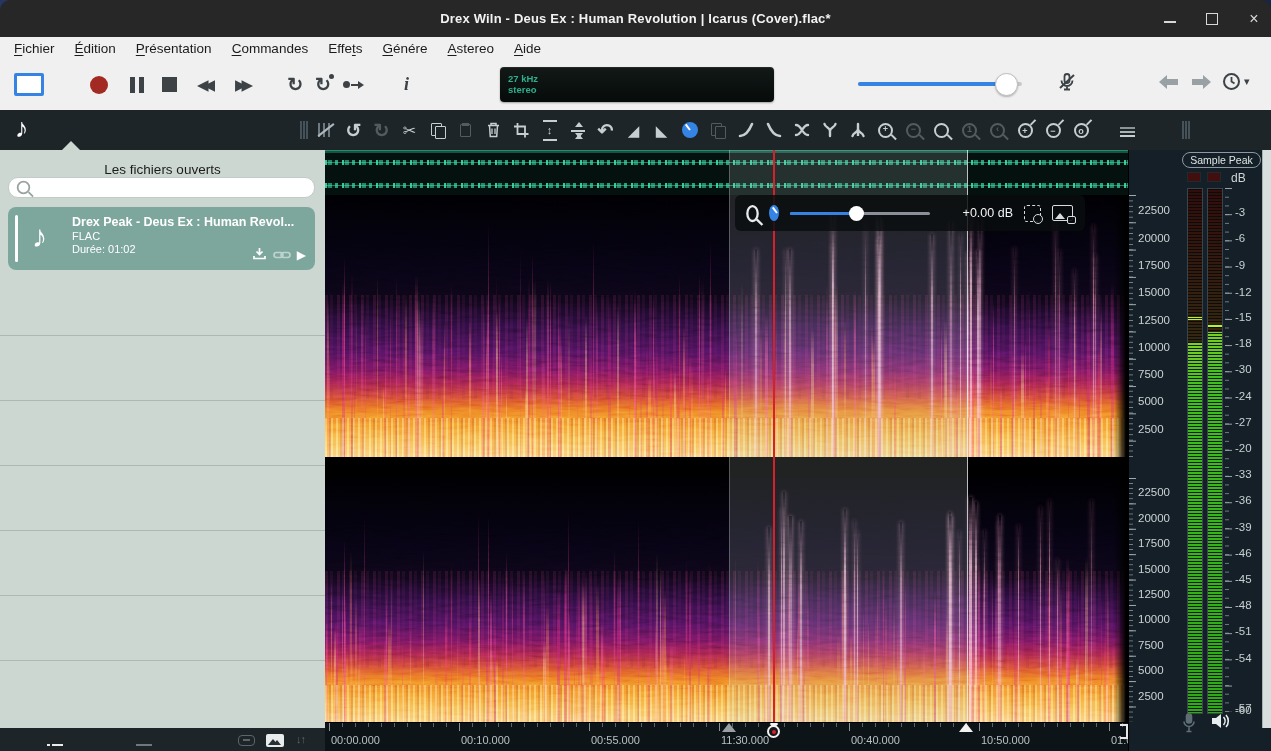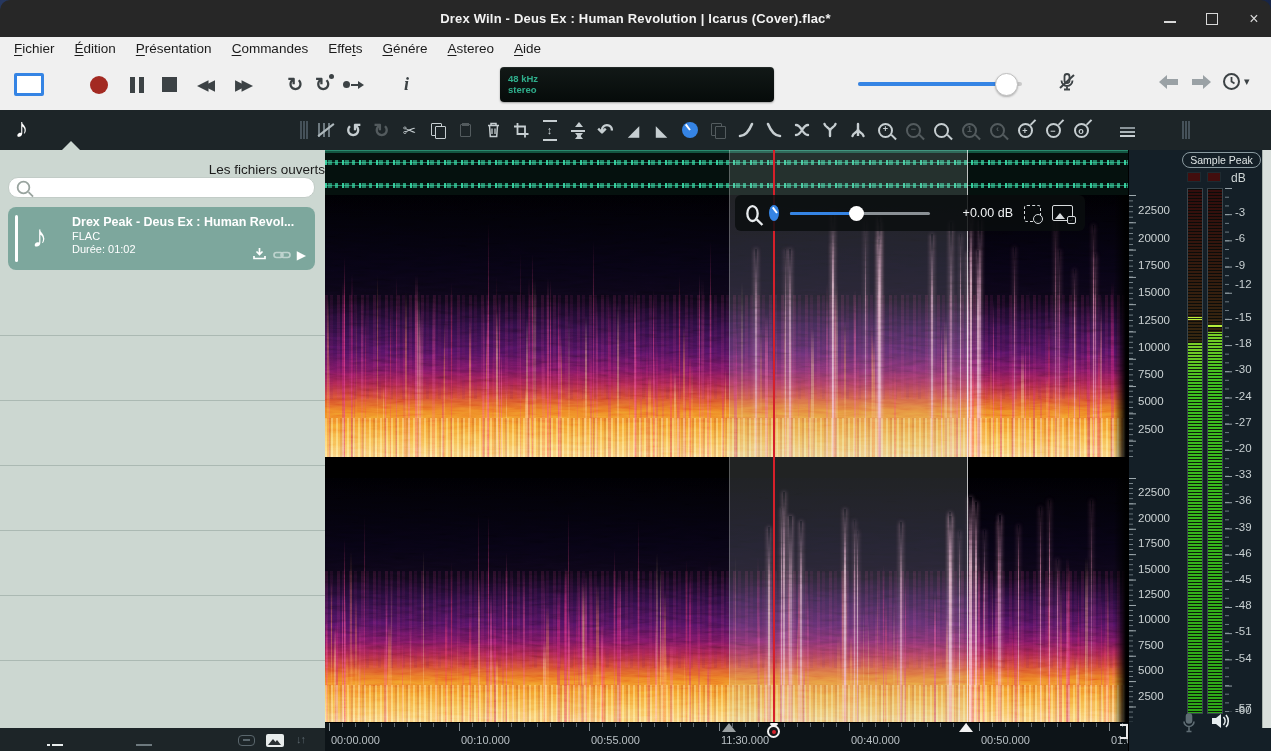--- a/index.html
+++ b/index.html
@@ -76,21 +76,21 @@
   .mag{position:relative;width:11px;height:11px;border:2px solid #c6ced1;border-radius:50%;display:inline-block}
   .mag::after{content:"";position:absolute;width:7px;height:2.4px;background:#c6ced1;right:-6px;bottom:-3px;transform:rotate(45deg)}
   .mag .g{position:absolute;inset:-1px 0 0 0;display:flex;align-items:center;justify-content:center;font-size:9px;font-weight:bold;color:#c6ced1;line-height:1}
   .vrot{transform:rotate(-90deg)}
   .vrot .g{transform:rotate(90deg)}
   .mag.white{border-color:#e8ecee}.mag.white::after{background:#e8ecee}
   .mag.gray{border-color:#98a39e}.mag.gray::after{background:#98a39e}
   .levelsi{width:15px;height:14px;background:linear-gradient(0deg,#c6ced1 0 2px,transparent 2px 4px,#aab4b8 4px 6px,transparent 6px 8px,#8a9499 8px 10px,transparent 10px)}
   
   .left-panel{position:absolute;left:0;top:150px;width:325px;height:578px;background:var(--sage);border-right:1px solid #8fa39b}
-  .lp-title{text-align:right;font-size:13.5px;color:#1c1c1c;margin-top:12px}
+  .lp-title{text-align:center;font-size:13.5px;color:#1c1c1c;margin-top:12px}
   .search{position:absolute;left:8px;top:27px;width:307px;height:21px;background:#fff;border:1px solid #c2ccc7;border-radius:10px;display:flex;align-items:center;padding-left:7px;box-sizing:border-box}
   .search input{border:none;outline:none;background:transparent;font-size:12px;width:260px;margin-left:6px}
   .card{position:absolute;left:8px;top:57px;width:307px;height:63px;background:var(--card);border-radius:8px;box-sizing:border-box;padding:8px 10px 6px 64px;color:#fff}
   .card .bar{position:absolute;left:7px;top:8px;bottom:8px;width:3px;background:#fff;border-radius:2px}
   .card .note{position:absolute;left:24px;top:12px;font-size:31px;color:#fff}
   .card .fname{font-size:12.5px;font-weight:bold;white-space:nowrap;overflow:hidden}
   .card .fmeta{font-size:11px;margin-top:1px}
   .card .cicons{position:absolute;right:9px;bottom:6px;display:flex;align-items:center;gap:6px}
   .card .playt{color:#fff;font-size:12px;line-height:1}
   .lp-sep{position:absolute;left:0;right:0;height:1px;background:rgba(110,130,122,.35)}
@@ -244,21 +244,21 @@
     <div class="tb1i playc">
         <span class="d"></span>
         <span class="l"></span>
         <span class="a"></span>
       </div>
     <div class="tb1i infoi">i</div>
   </div>
 
   <div class="timebox">
     <div class="rateblk">
-      <div>48 kHz</div>
+      <div>27 kHz</div>
       <div>stereo</div>
     </div>
   </div>
 
   <div class="vol">
     <div class="track"></div>
     <div class="fill" id="volume-fill" style="width: 90%;"></div>
     <div class="thumb" id="volume-thumb" style="left: calc(90% - 11px);"></div>
   </div>
 
@@ -841,21 +841,21 @@
 
     <div class="timeline">
       <div class="tk-minor"></div>
       <div class="tk-major"></div>
       <div id="timeline-labels">
           <span class="tl-label" style="left: 6px;">00:00.000</span>
           <span class="tl-label" style="left: 136px;">00:10.000</span>
           <span class="tl-label" style="left: 266px;">00:55.000</span>
           <span class="tl-label" style="left: 396px;">11:30.000</span>
           <span class="tl-label" style="left: 526px;">00:40.000</span>
-          <span class="tl-label" style="left: 656px;">00:50.000</span>
+          <span class="tl-label" style="left: 656px;">10:50.000</span>
           <span class="tl-label" style="left: 786px;">01:00.000</span>
         </div>
       <div class="mk-tri mk-start" id="marker-sel-start" style="left: calc(50.3% - 7px);"></div>
       <div class="mk-tri mk-end" id="marker-sel-end" style="left: calc(79.8% - 7px);"></div>
       <div class="pin" id="playhead-pin" style="left: calc(55.85% - 6px);">
           <span class="t"></span>
           <span class="c"></span>
           <span class="r"></span>
         </div>
       <div class="endmark" style="right:0"></div>
@@ -906,21 +906,21 @@
         <div class="peakline" style="top: 135.367px;"></div>
         <div class="seg"></div>
     </div>
 
     <div class="db-minor"></div>
     <div class="db-major"></div>
     <div id="db-labels">
         <span class="db-label" style="top: 18.2px;">-3</span>
         <span class="db-label" style="top: 44.4px;">-6</span>
         <span class="db-label" style="top: 70.6px;">-9</span>
-        <span class="db-label" style="top: 90px;">-12</span>
+        <span class="db-label" style="top: 98px;">-12</span>
         <span class="db-label" style="top: 123px;">-15</span>
         <span class="db-label" style="top: 149.2px;">-18</span>
         <span class="db-label" style="top: 175.4px;">-30</span>
         <span class="db-label" style="top: 201.6px;">-24</span>
         <span class="db-label" style="top: 227.8px;">-27</span>
         <span class="db-label" style="top: 254px;">-20</span>
         <span class="db-label" style="top: 280.2px;">-33</span>
         <span class="db-label" style="top: 306.4px;">-36</span>
         <span class="db-label" style="top: 332.6px;">-39</span>
         <span class="db-label" style="top: 358.8px;">-46</span>

